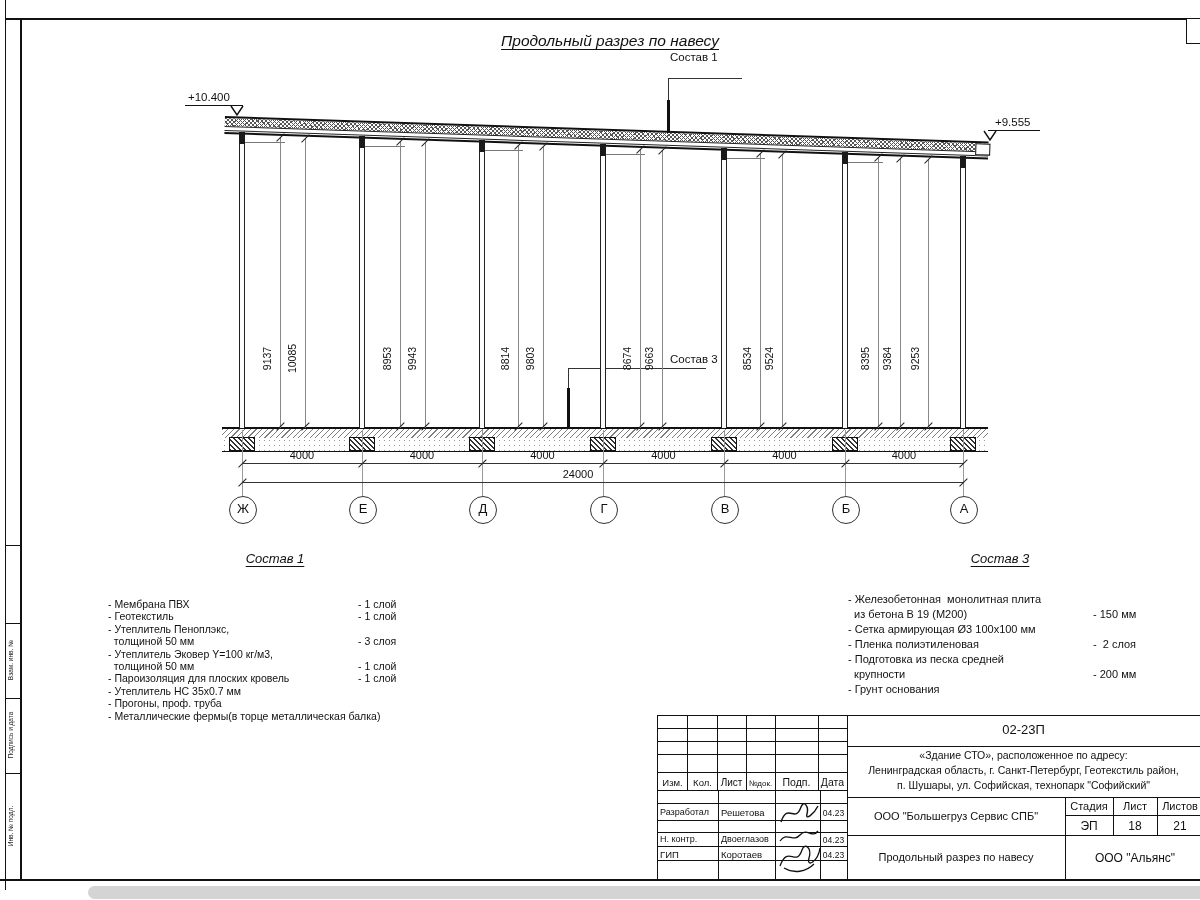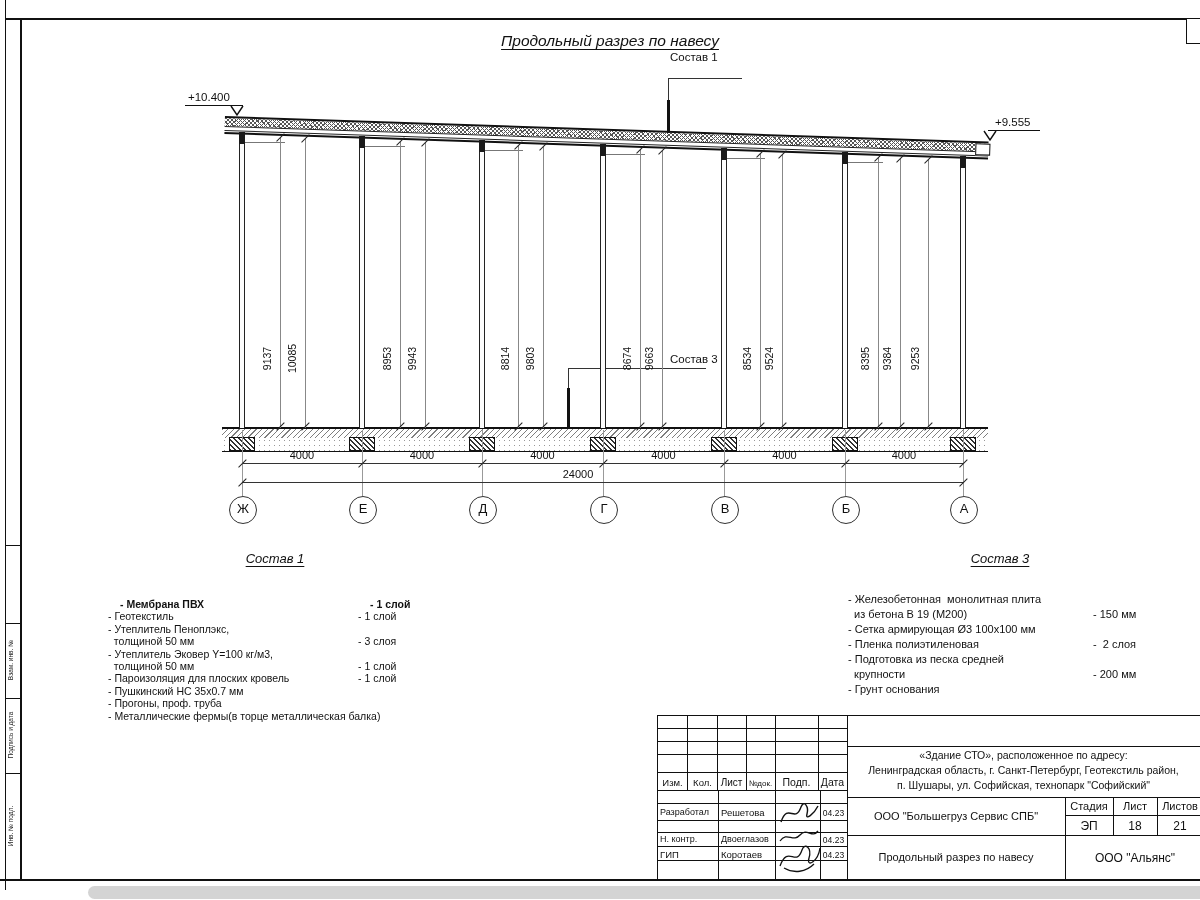--- a/index.html
+++ b/index.html
@@ -216,43 +216,44 @@
       <div class="abs" style="left: 746px; top: 715px; width: 1.2px; height: 75px; background: rgb(17, 17, 17);"></div>
       <div class="abs" style="left: 775px; top: 715px; width: 1.2px; height: 75px; background: rgb(17, 17, 17);"></div>
       <div class="abs" style="left: 818px; top: 715px; width: 1.2px; height: 75px; background: rgb(17, 17, 17);"></div>
       <div class="abs" style="left: 718px; top: 790px; width: 1.2px; height: 90px; background: rgb(17, 17, 17);"></div>
       <div class="abs" style="left: 775px; top: 790px; width: 1.2px; height: 90px; background: rgb(17, 17, 17);"></div>
       <div class="abs" style="left: 820px; top: 790px; width: 1.2px; height: 90px; background: rgb(17, 17, 17);"></div>
     </div>
 
   <div class="txt c it und" style="left:215px;top:551px;width:120px;font-size:13px;">Состав 1</div>
   <div id="sostav1-list" class="abs" style="left:108px;top:598px;width:330px;font-size:10.5px;line-height:12.4px;">
-      <div style="position: absolute; left: 12px; top: 0px; width: 100%; white-space: pre; font-weight: bold;"><span>- Мембрана ПВХ</span><span style="position: absolute; left: 250px; top: 0px;">- 1 слой</span></div>
+      <div style="position: absolute; left: 0px; top: 0px; width: 100%; white-space: pre;"><span>- Мембрана ПВХ</span><span style="position: absolute; left: 250px; top: 0px;">- 1 слой</span></div>
       <div style="position: absolute; left: 0px; top: 12.4px; width: 100%; white-space: pre;"><span>- Геотекстиль</span><span style="position: absolute; left: 250px; top: 0px;">- 1 слой</span></div>
       <div style="position: absolute; left: 0px; top: 24.8px; width: 100%; white-space: pre;"><span>- Утеплитель Пеноплэкс,</span><span style="position: absolute; left: 250px; top: 0px;"></span></div>
       <div style="position: absolute; left: 0px; top: 37.2px; width: 100%; white-space: pre;"><span>  толщиной 50 мм</span><span style="position: absolute; left: 250px; top: 0px;">- 3 слоя</span></div>
       <div style="position: absolute; left: 0px; top: 49.6px; width: 100%; white-space: pre;"><span>- Утеплитель Эковер Y=100 кг/м3,</span><span style="position: absolute; left: 250px; top: 0px;"></span></div>
       <div style="position: absolute; left: 0px; top: 62px; width: 100%; white-space: pre;"><span>  толщиной 50 мм</span><span style="position: absolute; left: 250px; top: 0px;">- 1 слой</span></div>
       <div style="position: absolute; left: 0px; top: 74.4px; width: 100%; white-space: pre;"><span>- Пароизоляция для плоских кровель</span><span style="position: absolute; left: 250px; top: 0px;">- 1 слой</span></div>
-      <div style="position: absolute; left: 0px; top: 86.8px; width: 100%; white-space: pre;"><span>- Пушкинский НС 35х0.7 мм</span><span style="position: absolute; left: 250px; top: 0px;"></span></div>
+      <div style="position: absolute; left: 0px; top: 86.8px; width: 100%; white-space: pre;"><span>- Утеплитель НС 35х0.7 мм</span><span style="position: absolute; left: 250px; top: 0px;"></span></div>
       <div style="position: absolute; left: 0px; top: 99.2px; width: 100%; white-space: pre;"><span>- Прогоны, проф. труба</span><span style="position: absolute; left: 250px; top: 0px;"></span></div>
       <div style="position: absolute; left: 0px; top: 111.6px; width: 100%; white-space: pre;"><span>- Металлические фермы(в торце металлическая балка)</span><span style="position: absolute; left: 250px; top: 0px;"></span></div>
     </div>
 
   <div class="txt c it und" style="left:940px;top:551px;width:120px;font-size:13px;">Состав 3</div>
   <div id="sostav3-list" class="abs" style="left:848px;top:592px;width:330px;font-size:11px;line-height:15px;">
       <div style="position: absolute; left: 0px; top: 0px; width: 100%; white-space: pre;"><span>- Железобетонная  монолитная плита</span><span style="position: absolute; left: 245px; top: 0px;"></span></div>
       <div style="position: absolute; left: 0px; top: 15px; width: 100%; white-space: pre;"><span>  из бетона В 19 (М200)</span><span style="position: absolute; left: 245px; top: 0px;">- 150 мм</span></div>
       <div style="position: absolute; left: 0px; top: 30px; width: 100%; white-space: pre;"><span>- Сетка армирующая Ø3 100х100 мм</span><span style="position: absolute; left: 245px; top: 0px;"></span></div>
       <div style="position: absolute; left: 0px; top: 45px; width: 100%; white-space: pre;"><span>- Пленка полиэтиленовая</span><span style="position: absolute; left: 245px; top: 0px;">-  2 слоя</span></div>
       <div style="position: absolute; left: 0px; top: 60px; width: 100%; white-space: pre;"><span>- Подготовка из песка средней</span><span style="position: absolute; left: 245px; top: 0px;"></span></div>
       <div style="position: absolute; left: 0px; top: 75px; width: 100%; white-space: pre;"><span>  крупности</span><span style="position: absolute; left: 245px; top: 0px; text-align: center;">- 200 мм</span></div>
       <div style="position: absolute; left: 0px; top: 90px; width: 100%; white-space: pre;"><span>- Грунт основания</span><span style="position: absolute; left: 245px; top: 0px;"></span></div>
     </div>
 
+  <div class="txt c" style="left:847px;top:722px;width:353px;font-size:13px;">02-23П</div>
   <div class="txt c" style="left:847px;top:749px;width:353px;font-size:10.5px;">«Здание СТО», расположенное по адресу:</div>
   <div class="txt c" style="left:847px;top:764px;width:353px;font-size:10.5px;">Ленинградская область, г. Санкт-Петербург, Геотекстиль район,</div>
   <div class="txt c" style="left:847px;top:779px;width:353px;font-size:10.5px;">п. Шушары, ул. Софийская, технопарк "Софийский"</div>
   <div class="txt c" style="left:847px;top:810px;width:218px;font-size:11px;">ООО "Большегруз Сервис СПБ"</div>
   <div class="txt c" style="left:847px;top:851px;width:218px;font-size:11px;">Продольный разрез по навесу</div>
   <div class="txt c" style="left:1065px;top:851px;width:140px;font-size:12px;">ООО "Альянс"</div>
   <div class="txt c" style="left:1065px;top:800px;width:48px;font-size:11px;text-align:center;">Стадия</div>
   <div class="txt c" style="left:1113px;top:800px;width:44px;font-size:11px;">Лист</div>
   <div class="txt c" style="left:1157px;top:800px;width:46px;font-size:11px;">Листов</div>
   <div class="txt c" style="left:1065px;top:819px;width:48px;font-size:12px;">ЭП</div>

